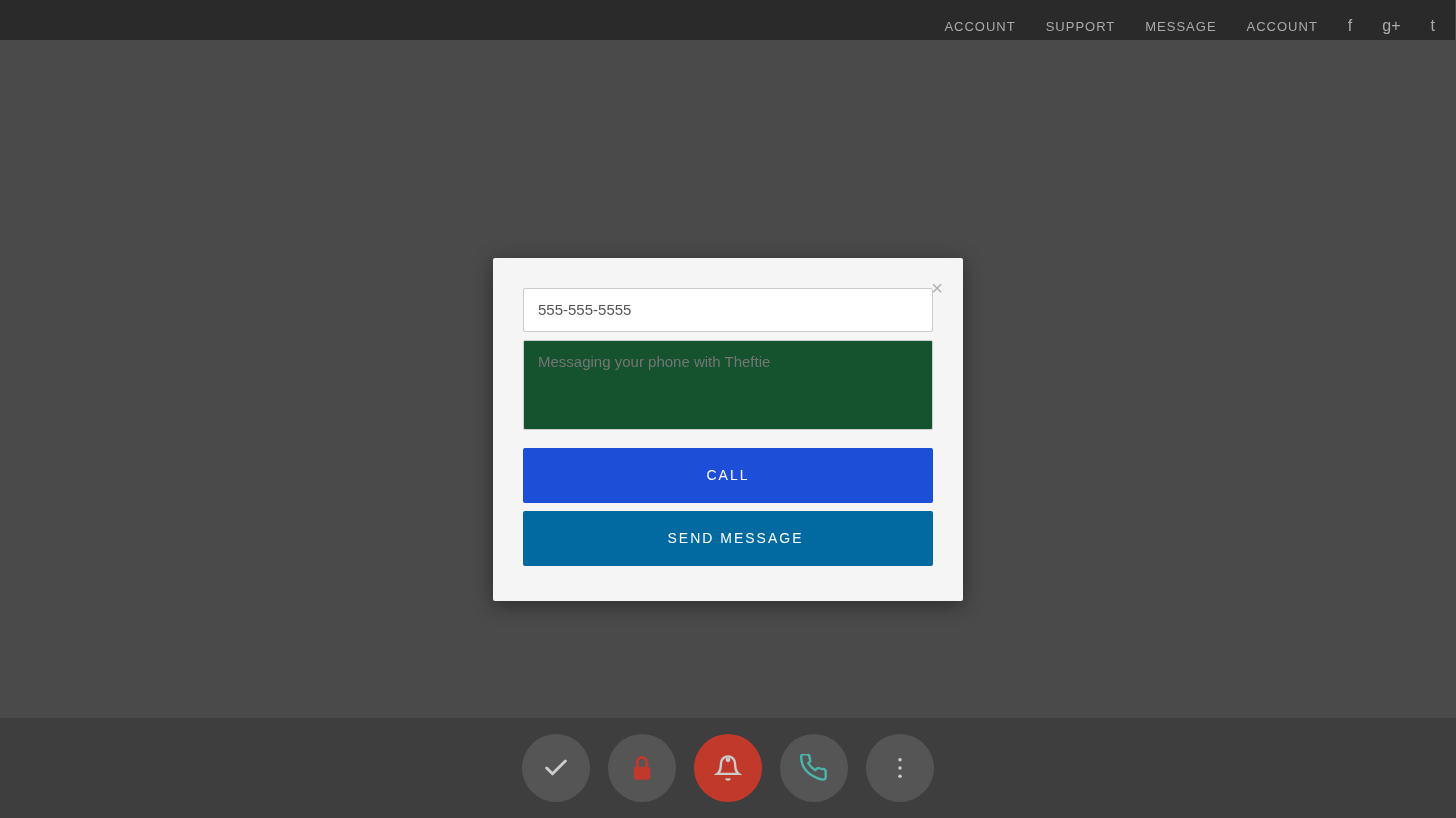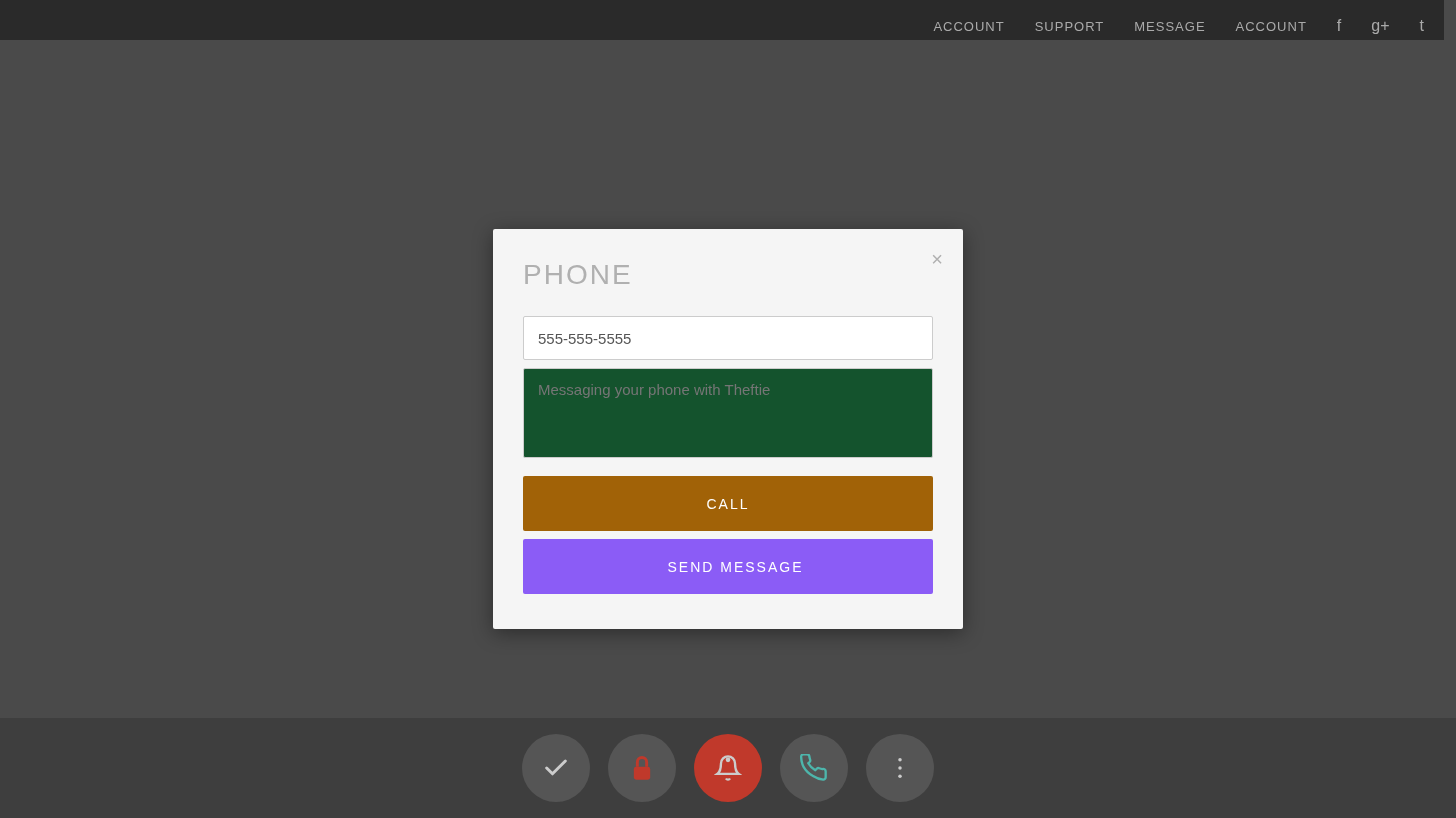--- a/index.html
+++ b/index.html
@@ -11,21 +11,21 @@
       font-family: 'Helvetica Neue', Helvetica, Arial, sans-serif;
       overflow: hidden;
       position: relative;
     }
 
     
     .top-nav {
       position: absolute;
       top: 0;
       left: 0;
-      right: 12px;
+      right: 1px;
       height: 52px;
       background-color: #2a2a2a;
       display: flex;
       align-items: center;
       justify-content: flex-end;
       padding: 12px 20px;
       gap: 30px;
     }
 
     .nav-item {
@@ -133,27 +133,27 @@
       border-radius: 2px;
       font-size: 14px;
       letter-spacing: 2px;
       font-weight: 500;
       color: #fff;
       cursor: pointer;
       text-transform: uppercase;
     }
 
     .btn-call {
-      background-color: #a16207;
+      background-color: #1d4ed8;
       margin-bottom: 8px;
       text-align: center;
     }
 
     .btn-send {
-      background-color: #8b5cf6;
+      background-color: #0369a1;
       padding-left: 15px;
     }
 
     
     .bottom-toolbar {
       position: absolute;
       bottom: 0;
       left: 0;
       right: 0;
       height: 100px;
@@ -199,21 +199,20 @@
   <a class="nav-item">ACCOUNT</a>
   <span class="nav-icon">f</span>
   <span class="nav-icon">g+</span>
   <span class="nav-icon">t</span>
 </nav>
 
 <div class="bg-overlay"></div>
 
 <div class="modal-backdrop">
   <div class="modal">
-    <h2 class="modal-title">PHONE</h2>
     <button class="modal-close">×</button>
 
     <input type="text" class="phone-input" value="555-555-5555" style="">
 
     <textarea class="message-textarea" placeholder="Messaging your phone with Theftie" style=""></textarea>
 
     <button class="btn-call">CALL</button>
     <button class="btn-send">SEND MESSAGE</button>
   </div>
 </div>

